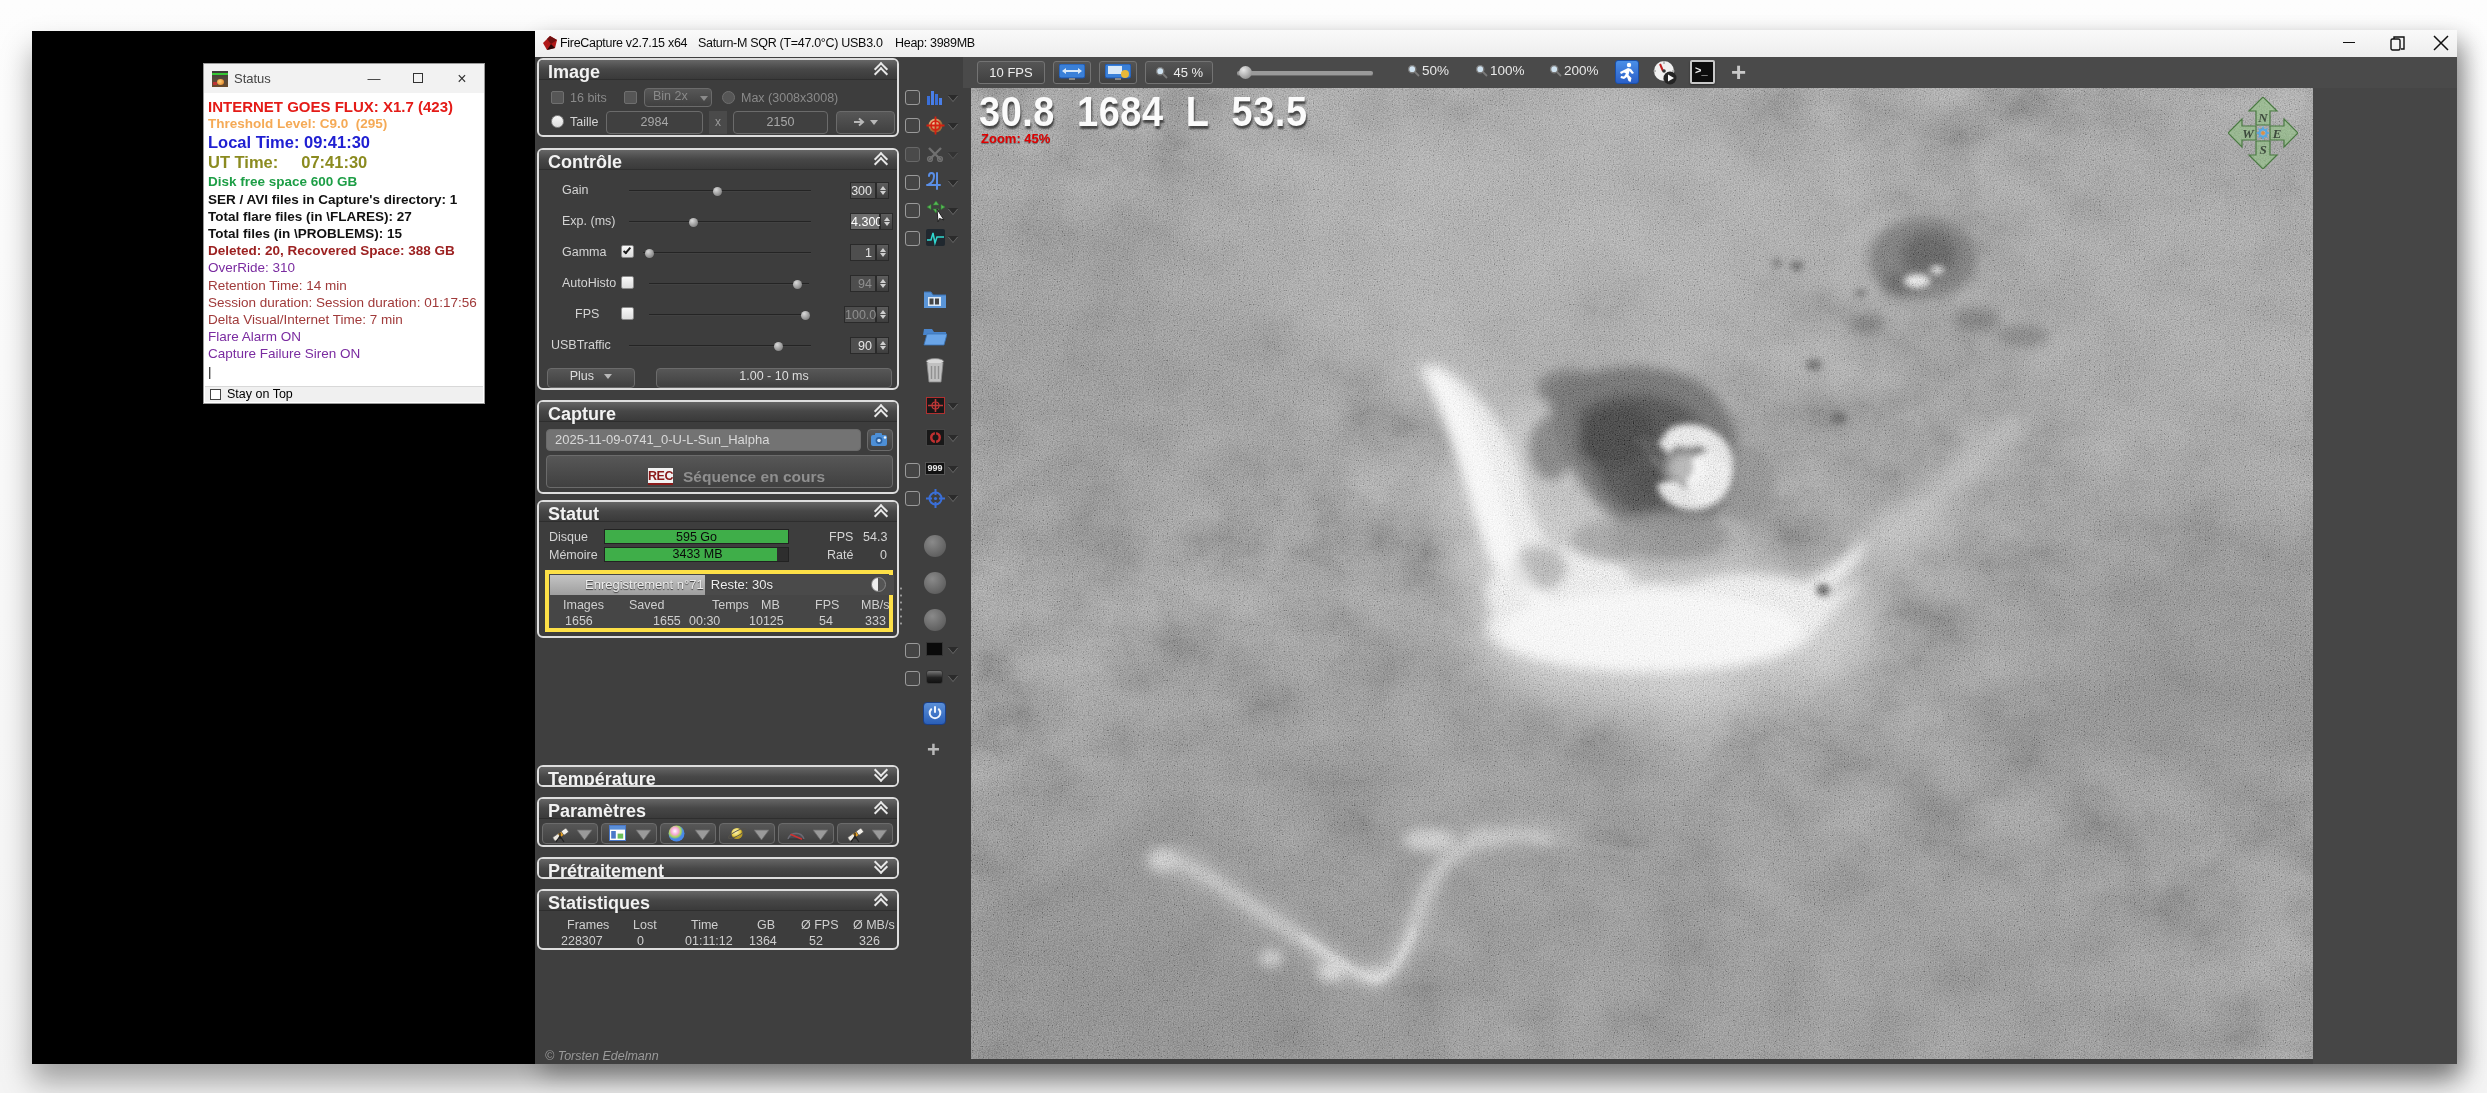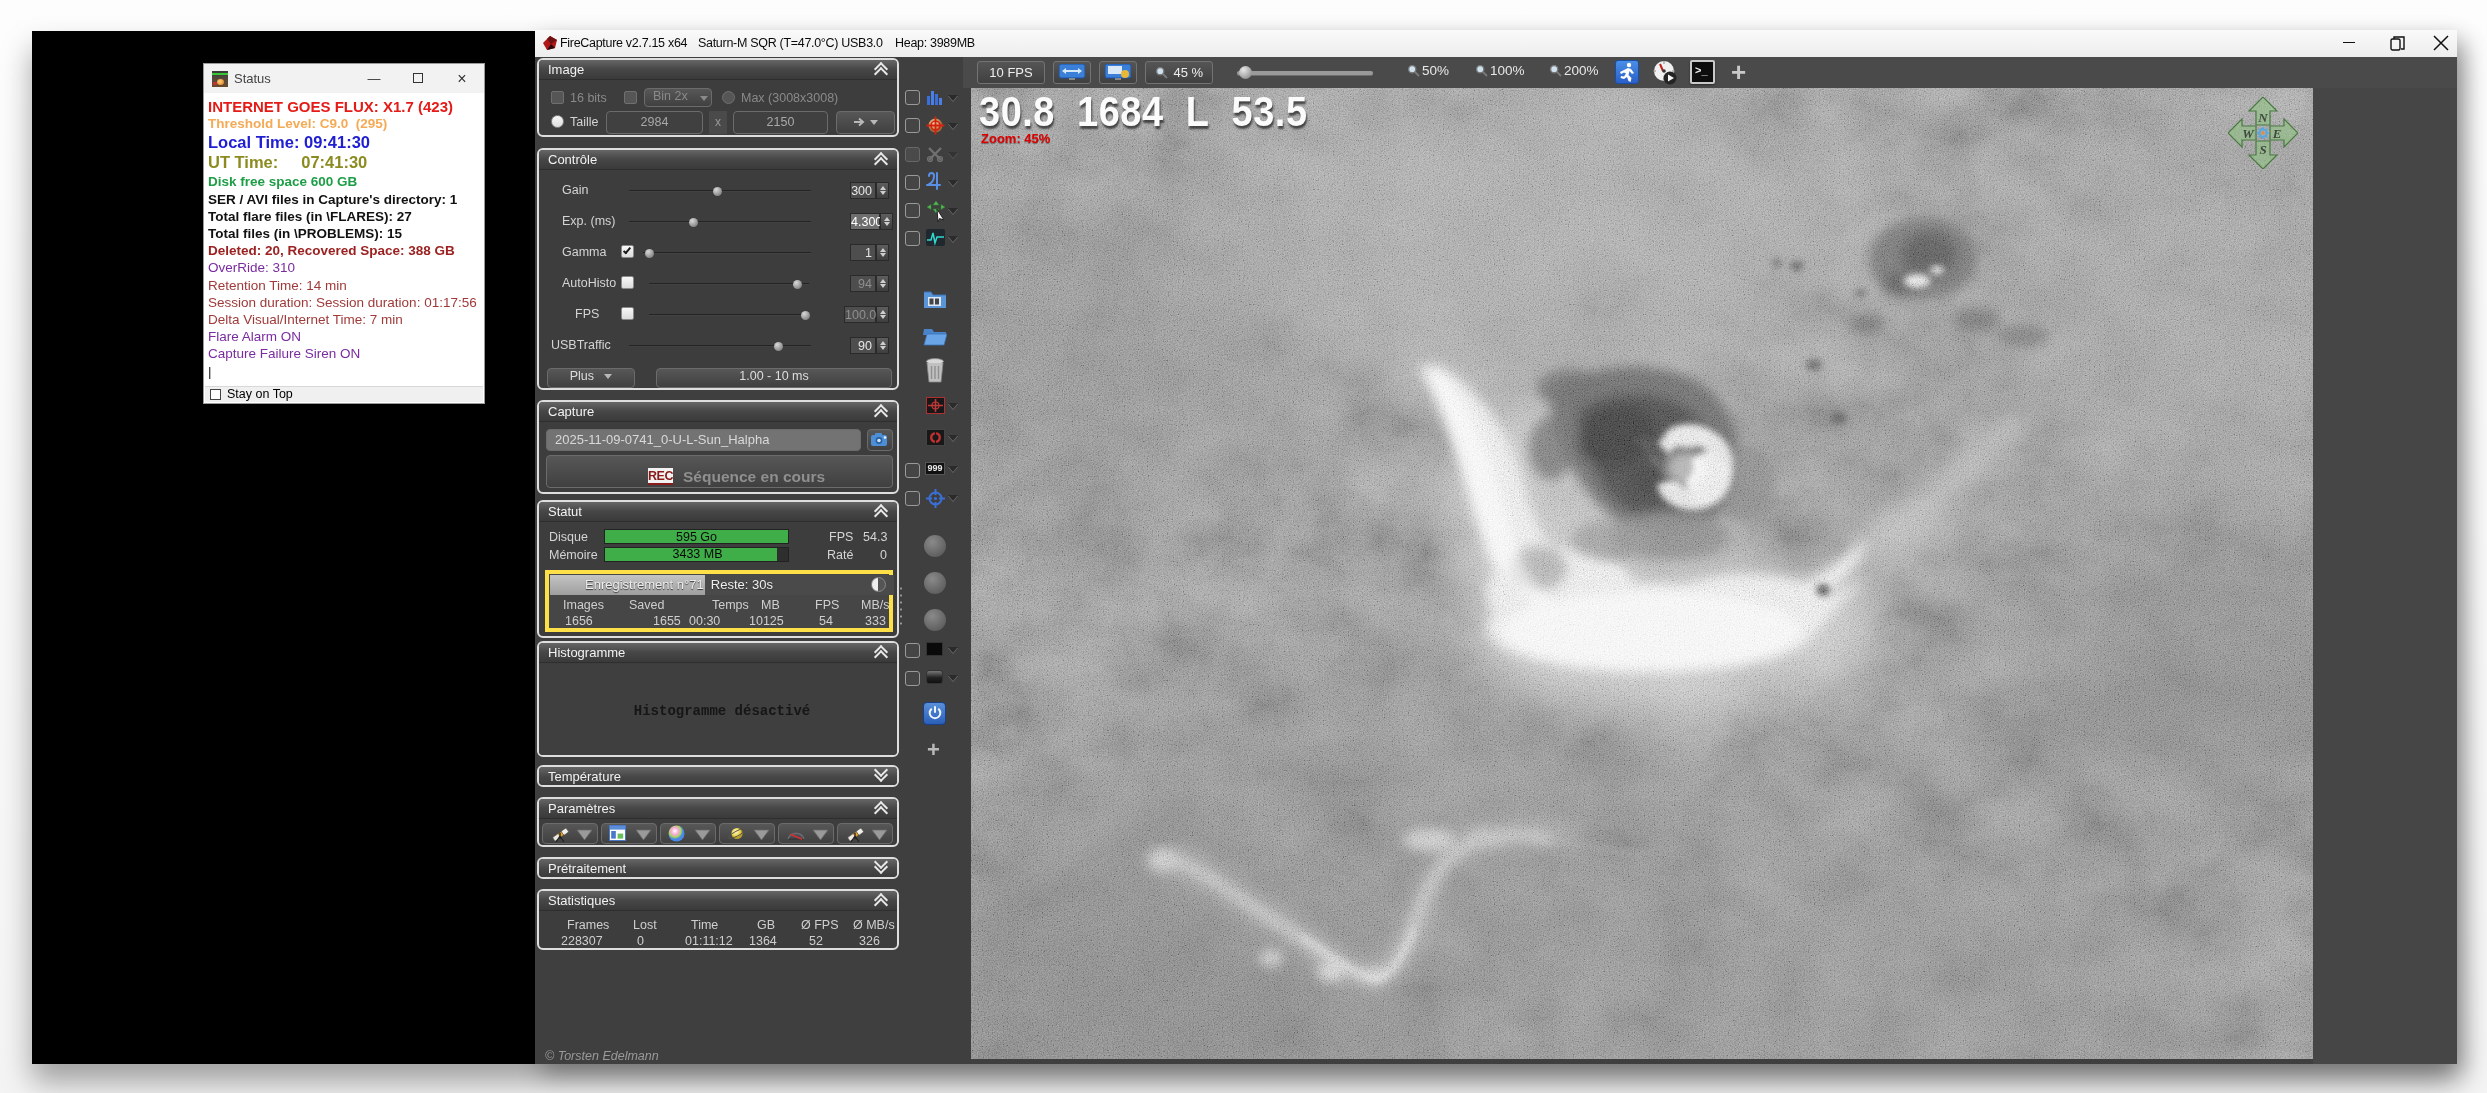--- a/index.html
+++ b/index.html
@@ -24,21 +24,21 @@
 #fcwin { left:535px; top:30px; width:1922px; height:1034px; background:#3f3f3f; box-shadow:6px 10px 22px rgba(0,0,0,.30); }
 #fctitle { position:absolute; left:0; top:0; width:1922px; height:27px; background:linear-gradient(#fafafa,#ededed); color:#0a0a0a; font-size:12.5px; letter-spacing:-0.3px; }
 #fctitle .logo { position:absolute; left:7px; top:5px; width:17px; height:17px; }
 #fctitle .t1 { position:absolute; left:25px; top:6px; }
 #fctitle .t2 { position:absolute; left:163px; top:6px; }
 #fctitle .t3 { position:absolute; left:360px; top:6px; }
 .winbtn { position:absolute; top:0; height:27px; width:44px; text-align:center; color:#111; }
 
 .panel { position:absolute; left:2px; width:362px; background:#3d3d3d; border:2px solid #dedede; border-radius:6px; overflow:hidden; }
 .phead { position:relative; height:20px; background:linear-gradient(#666666,#474747 48%,#3a3a3a); border-bottom:1px solid #2e2e2e; }
-.phead span { position:absolute; left:9px; top:2px; font-size:13px; font-weight:normal; color:#f2f2f2; }
+.phead span { position:absolute; left:9px; top:2px; font-size:18px; font-weight:bold; color:#f2f2f2; }
 .chev, .chevd { position:absolute; right:10px; top:4px; width:12px; height:12px; }
 .chev::before, .chev::after, .chevd::before, .chevd::after { content:""; position:absolute; left:1px; width:8px; height:8px; border-left:2px solid #e8e8e8; border-top:2px solid #e8e8e8; transform:rotate(45deg); }
 .chev::before { top:0; } .chev::after { top:5px; }
 .chevd::before, .chevd::after { transform:rotate(225deg); }
 .chevd::before { top:-1px; } .chevd::after { top:-6px; }
 .lbl { position:absolute; color:#d4d4d4; font-size:12.5px; }
 .dlbl { position:absolute; color:#8a8a8a; font-size:12.5px; }
 
 .strack { position:absolute; height:2px; background:#242424; border-bottom:1px solid rgba(255,255,255,0.14); }
 .sthumb { position:absolute; width:9px; height:9px; border-radius:50%; background:radial-gradient(circle at 35% 30%,#d9d9d9,#8a8a8a 70%,#6f6f6f); top:-3px; }
@@ -229,28 +229,20 @@
           <div class="abs" style="left:16px;">1656</div>
             <div class="abs" style="left:80px;margin-left:24px;">1655</div>
             <div class="abs" style="left:140px;">00:30</div>
             <div class="abs" style="left:200px;">10125</div>
             <div class="abs" style="left:270px;">54</div>
             <div class="abs" style="left:316px;">333</div>
         </div>
       </div>
     </div>
 
-    <div class="panel" style="top:611px;height:116px;">
-      <div class="phead">
-          <span>Histogramme</span>
-          <div class="chev"></div>
-        </div>
-      <div class="abs" style="left:0;top:21px;width:360px;height:94px;background:#3f3f3f;"></div>
-      <div class="abs" style="left:58px;top:60px;width:250px;text-align:center;color:#161616;font-size:14px;font-weight:bold;font-family:'Liberation Mono',monospace;">Histogramme désactivé</div>
-    </div>
 
     <div class="panel" style="top:735px;height:22px;">
       <div class="phead" style="height:21px;">
           <span>Température</span>
           <div class="chevd"></div>
         </div>
     </div>
 
     <div class="panel" style="top:767px;height:50px;">
       <div class="phead">

